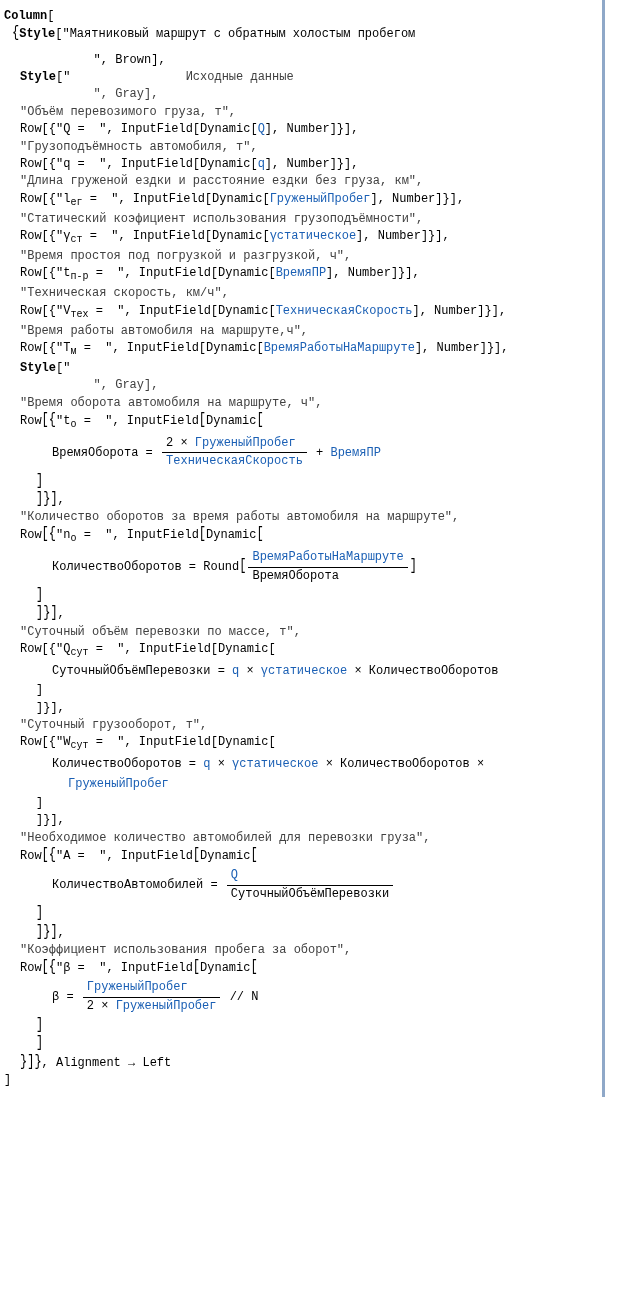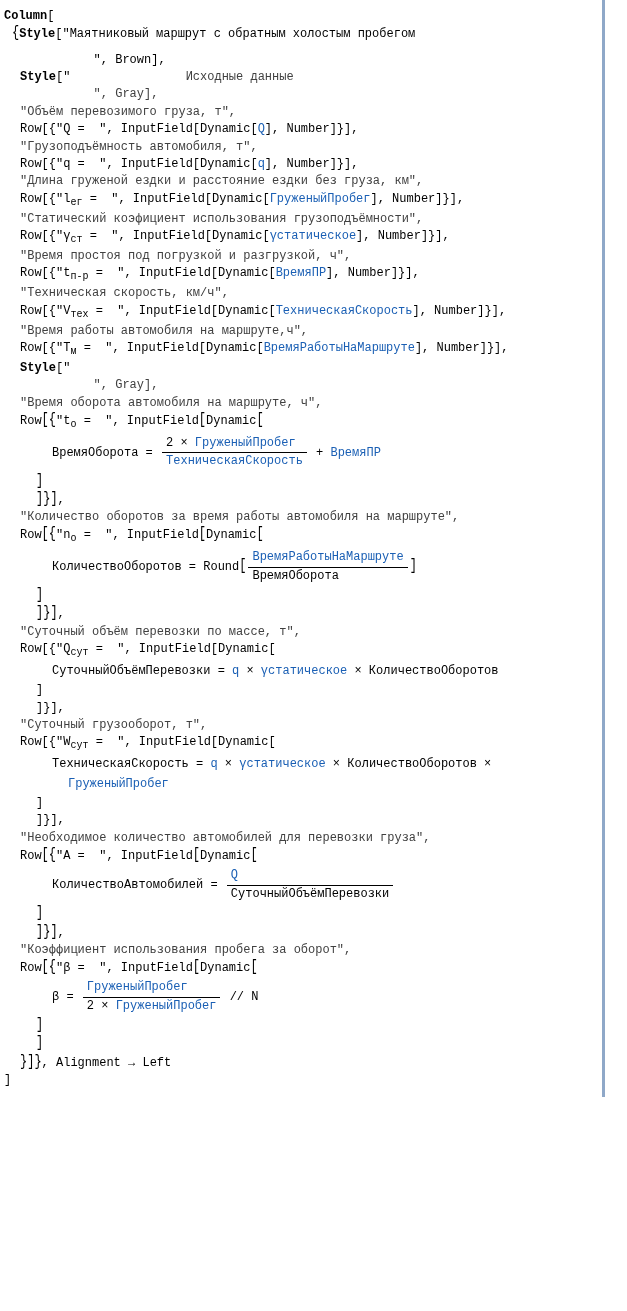--- a/index.html
+++ b/index.html
@@ -107,21 +107,21 @@
 <div class="line indent3"><span class="bigbracket">]</span><span class="bigbracket">}</span><span class="bigbracket">]</span>,</div>
 
 <div class="line indent2 gray">"Суточный объём перевозки по массе, т",</div>
 <div class="line indent2"><span>Row[{"Q</span><span class="sub">сут</span><span> =  ", InputField[Dynamic[</span></div>
 <div class="indent4 block"><span>СуточныйОбъёмПеревозки = </span><span class="blue">q</span><span> × </span><span class="blue">γстатическое</span><span> × КоличествоОборотов</span></div>
 <div class="line indent3">]</div>
 <div class="line indent3">]}],</div>
 
 <div class="line indent2 gray">"Суточный грузооборот, т",</div>
 <div class="line indent2"><span>Row[{"W</span><span class="sub">сут</span><span> =  ", InputField[Dynamic[</span></div>
-<div class="indent4 block"><span>ТехническаяСкорость = </span><span class="blue">q</span><span> × </span><span class="blue">γстатическое</span><span> × КоличествоОборотов ×</span></div>
+<div class="indent4 block"><span>КоличествоОборотов = </span><span class="blue">q</span><span> × </span><span class="blue">γстатическое</span><span> × КоличествоОборотов ×</span></div>
 <div class="indent5 block"><span class="blue">ГруженыйПробег</span></div>
 <div class="line indent3">]</div>
 <div class="line indent3">]}],</div>
 
 <div class="line indent2 gray">"Необходимое количество автомобилей для перевозки груза",</div>
 <div class="line indent2"><span>Row</span><span class="bigbracket">[</span><span class="bigbracket">{</span><span>"A =  ", InputField</span><span class="bigbracket">[</span><span>Dynamic</span><span class="bigbracket">[</span></div>
 <div class="indent4 block">
   <span>КоличествоАвтомобилей = </span><span class="fraction"><span class="num blue">Q</span><span class="den">СуточныйОбъёмПеревозки</span></span>
 </div>
 <div class="line indent3"><span class="bigbracket">]</span></div>

